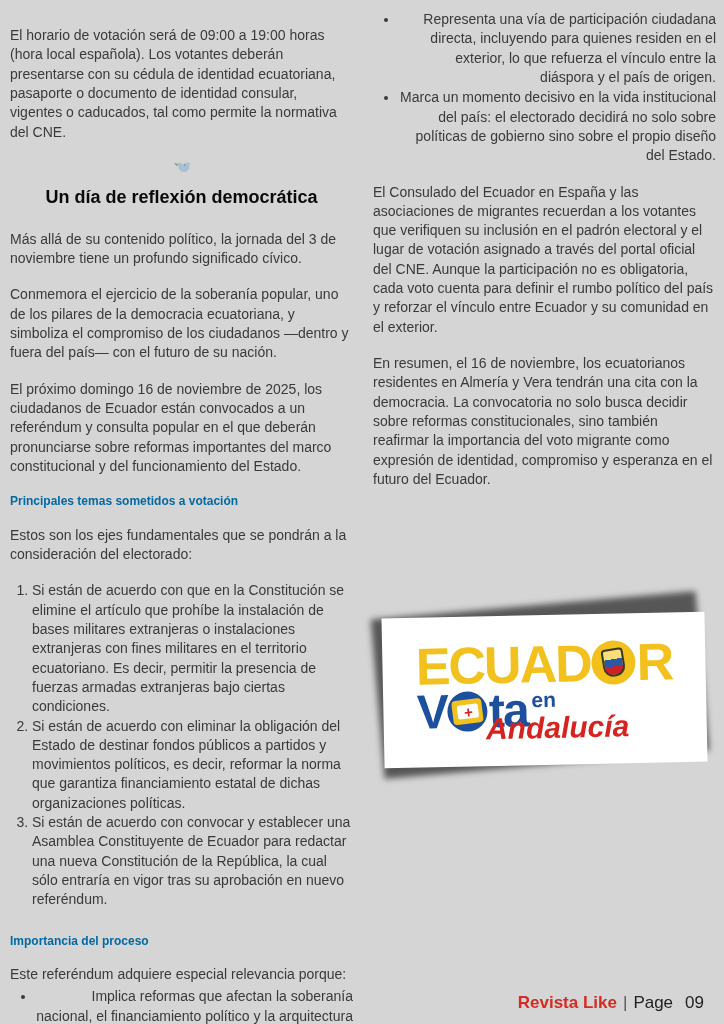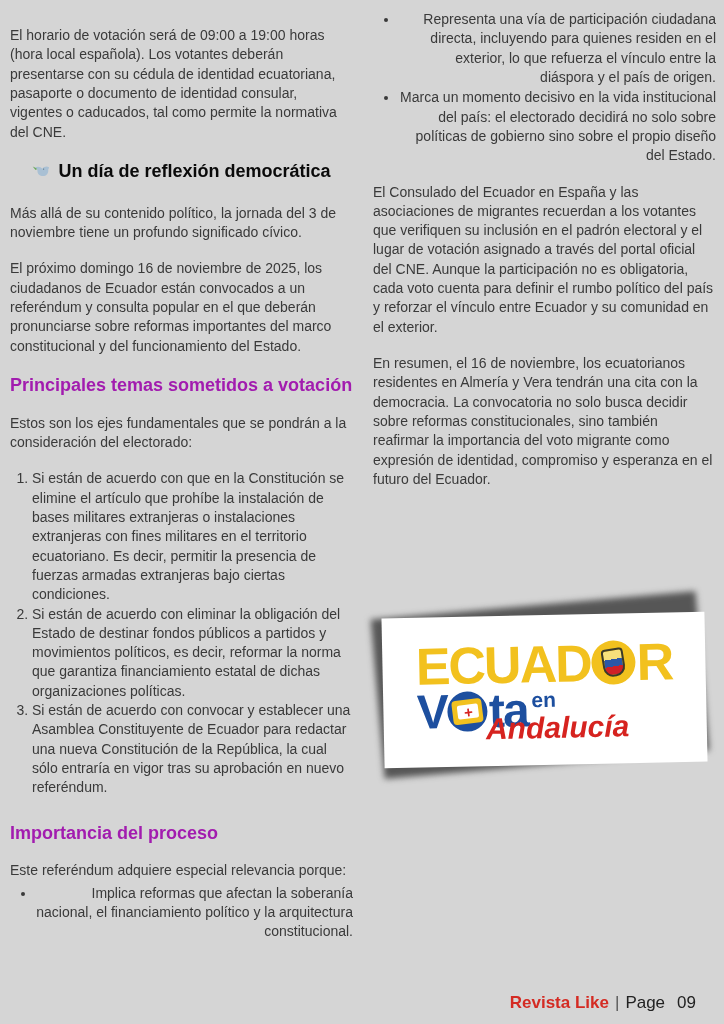--- a/index.html
+++ b/index.html
@@ -15,23 +15,24 @@
   }
   .columns { display:flex; gap:20px; padding:10px 8px 0 10px; }
   .col { width:343px; flex:0 0 343px; }
 
   p { margin:16px 0 17px 0; }
 
   h2.icon-heading {
     display:flex; align-items:center; justify-content:center; gap:9px;
     font-size:18px; font-weight:bold; color:#0a0a0a;
     margin:8px 0 20px 0;
+    flex-direction:column;
   }
   h2.plain-heading {
-    font-size:18px; font-weight:bold; color:#a21caf;
+    font-size:12px; font-weight:bold; color:#0369a1;
     margin:4px 0 16px 0;
   }
 
   ol.num-list { padding-left:22px; margin:0 0 23px 0; }
   ol.num-list li { margin:0; }
   ul.dot-list { padding-left:26px; margin:0 0 17px 0; }
   ul.dot-list li { margin:0 0 1px 0;text-align:right; }
   ul.tight { margin-bottom:0; }
 
   
@@ -90,21 +91,21 @@
   }
   .right-stack { display:flex; flex-direction:column; margin-left:2px; }
   .en-word { color:#1d4f9f; font-weight:bold; font-size:21px; line-height:1; margin:3px 0 0 2px; }
   .region-word {
     color:#d6231f; font-weight:bold; font-style:italic; font-size:30px; line-height:1;
     position:relative; left:-44px; margin-top:3px; white-space:nowrap;
   }
 
   
   .footer {
-    position:absolute; right:28px; bottom:10px;
+    position:absolute; right:20px; bottom:10px;
     display:flex; align-items:center; gap:6px;
     font-size:17px; color:#222;
   }
   .footer .brand { color:#d42b23; font-weight:bold; }
   .footer .sep { color:#555; font-weight:normal; }
   .footer .pagenum { margin-left:6px; }
 </style>
 </head>
 <body>
 
@@ -116,20 +117,21 @@
     <h2 class="icon-heading">
       <svg class="dove-icon" viewBox="0 0 24 24">
         <path fill="#6aa85e" d="M1 5l7 3-3 2z"></path>
         <path fill="#a9c0d4" d="M21 5c-3 0-5.2 1.2-6.3 3.2C12.5 5.4 8.5 4.2 4.5 6c2 1 3.2 3 3.2 5.2 0 4.3 3.2 7.3 8 7.3 4.3 0 7.3-3.2 7.3-8.3V8.6L25 6.4 21 5z"></path>
         <circle fill="#56707f" cx="16.4" cy="8.6" r="0.9"></circle>
       </svg>
       <span>Un día de reflexión democrática</span>
     </h2>
 
     <p>Más allá de su contenido político, la jornada del 3 de noviembre tiene un profundo significado cívico.</p>
+    <p>Conmemora el ejercicio de la soberanía popular, uno de los pilares de la democracia ecuatoriana, y simboliza el compromiso de los ciudadanos —dentro y fuera del país— con el futuro de su nación.</p>
     <p>El próximo domingo 16 de noviembre de 2025, los ciudadanos de Ecuador están convocados a un referéndum y consulta popular en el que deberán pronunciarse sobre reformas importantes del marco constitucional y del funcionamiento del Estado.</p>
 
     <h2 class="plain-heading">Principales temas sometidos a votación</h2>
 
     <p>Estos son los ejes fundamentales que se pondrán a la consideración del electorado:</p>
 
     <ol class="num-list">
       <li>Si están de acuerdo con que en la Constitución se elimine el artículo que prohíbe la instalación de bases militares extranjeras o instalaciones extranjeras con fines militares en el territorio ecuatoriano. Es decir, permitir la presencia de fuerzas armadas extranjeras bajo ciertas condiciones.</li>
       <li>Si están de acuerdo con eliminar la obligación del Estado de destinar fondos públicos a partidos y movimientos políticos, es decir, reformar la norma que garantiza financiamiento estatal de dichas organizaciones políticas.</li>
       <li>Si están de acuerdo con convocar y establecer una Asamblea Constituyente de Ecuador para redactar una nueva Constitución de la República, la cual sólo entraría en vigor tras su aprobación en nuevo referéndum.</li>

